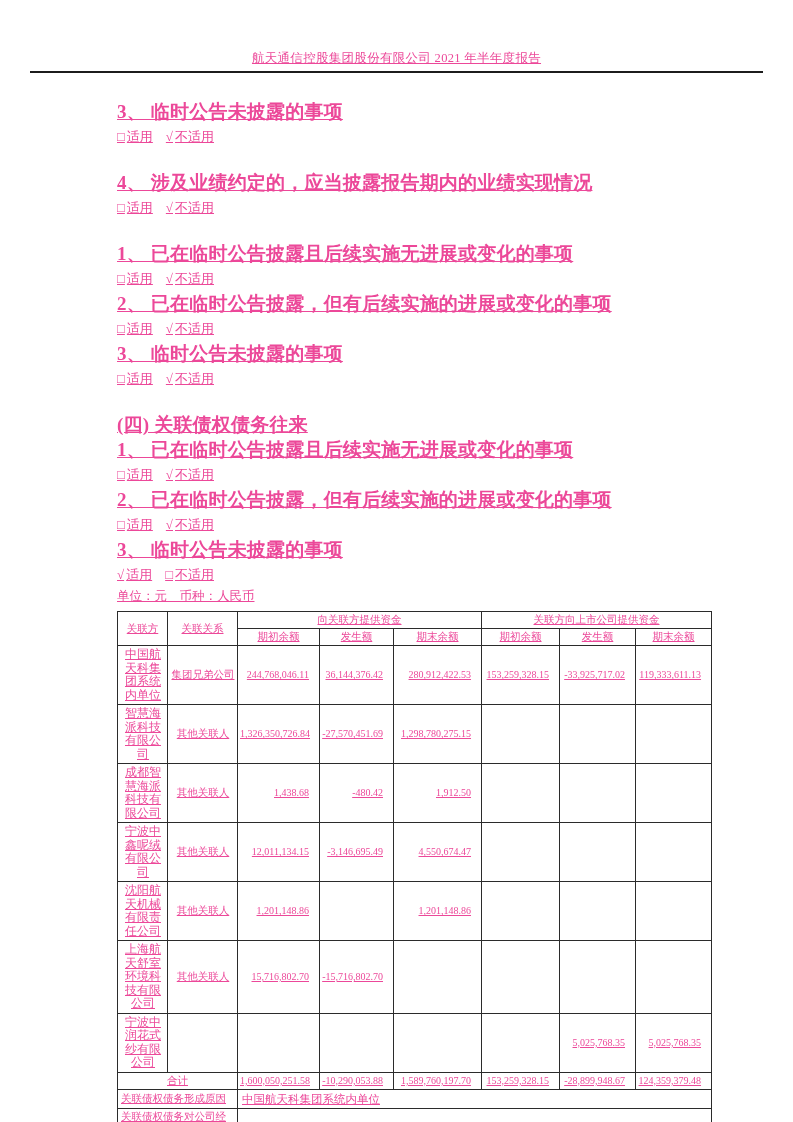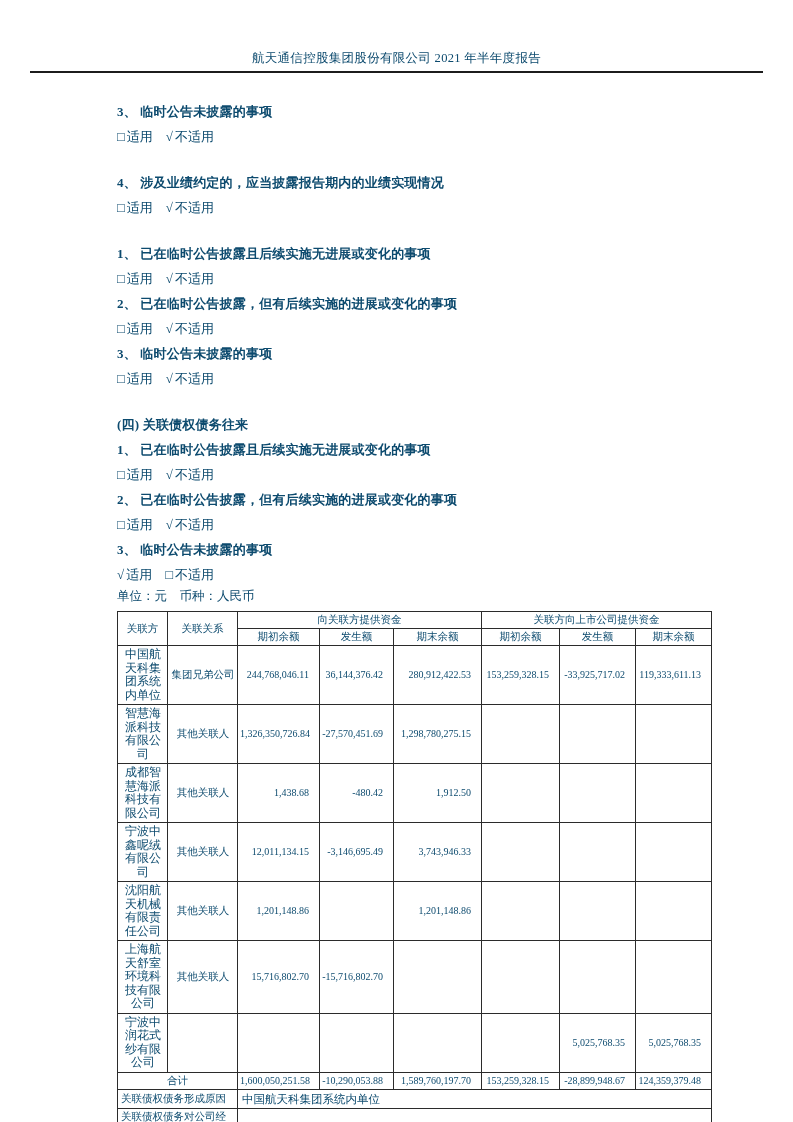--- a/index.html
+++ b/index.html
@@ -2,40 +2,41 @@
 <html><head>
 <meta charset="utf-8">
 <title>Report Page</title>
 <style>
   html, body { margin: 0; padding: 0; background: #ffffff; }
   .page {
     position: relative;
     width: 793px;
     height: 1122px;
     background: #ffffff;
-    color: #0c4a6e;
+    color: #ec4899;
     font-family: "Liberation Serif", "DejaVu Serif", serif;
     overflow: hidden;
+    text-decoration: underline;
   }
   .header-title {
     padding-top: 50px;
     text-align: center;
     font-size: 12.5px;
     line-height: 16px;
     letter-spacing: 0.3px;
   }
   .header-rule {
     margin: 5px 30px 0 30px;
     border-bottom: 2px solid #1c1c1c;
     height: 0;
   }
   .content { margin: 26px 82px 0 117px; }
   .heading {
     font-weight: bold;
-    font-size: 13px;
+    font-size: 19px;
     line-height: 25px;
     letter-spacing: 0.2px;
   }
   .checkbox-line { font-size: 13px; line-height: 25px; }
   .checkbox-line .opt { margin-right: 13px; }
   .checkbox-line .glyph { margin-right: 2px; }
   .spacer { height: 21px; }
   .unit-note {
     font-size: 12.5px;
     line-height: 18px;
@@ -155,21 +156,21 @@
             <td class="num">1,912.50</td>
             <td class="num"></td>
             <td class="num"></td>
             <td class="num"></td>
           </tr>
           <tr>
             <td class="party">宁波中鑫呢绒有限公司</td>
             <td class="rel">其他关联人</td>
             <td class="num">12,011,134.15</td>
             <td class="num">-3,146,695.49</td>
-            <td class="num">3,743,946.33</td>
+            <td class="num">4,550,674.47</td>
             <td class="num"></td>
             <td class="num"></td>
             <td class="num"></td>
           </tr>
           <tr>
             <td class="party">沈阳航天机械有限责任公司</td>
             <td class="rel">其他关联人</td>
             <td class="num">1,201,148.86</td>
             <td class="num"></td>
             <td class="num">1,201,148.86</td>

